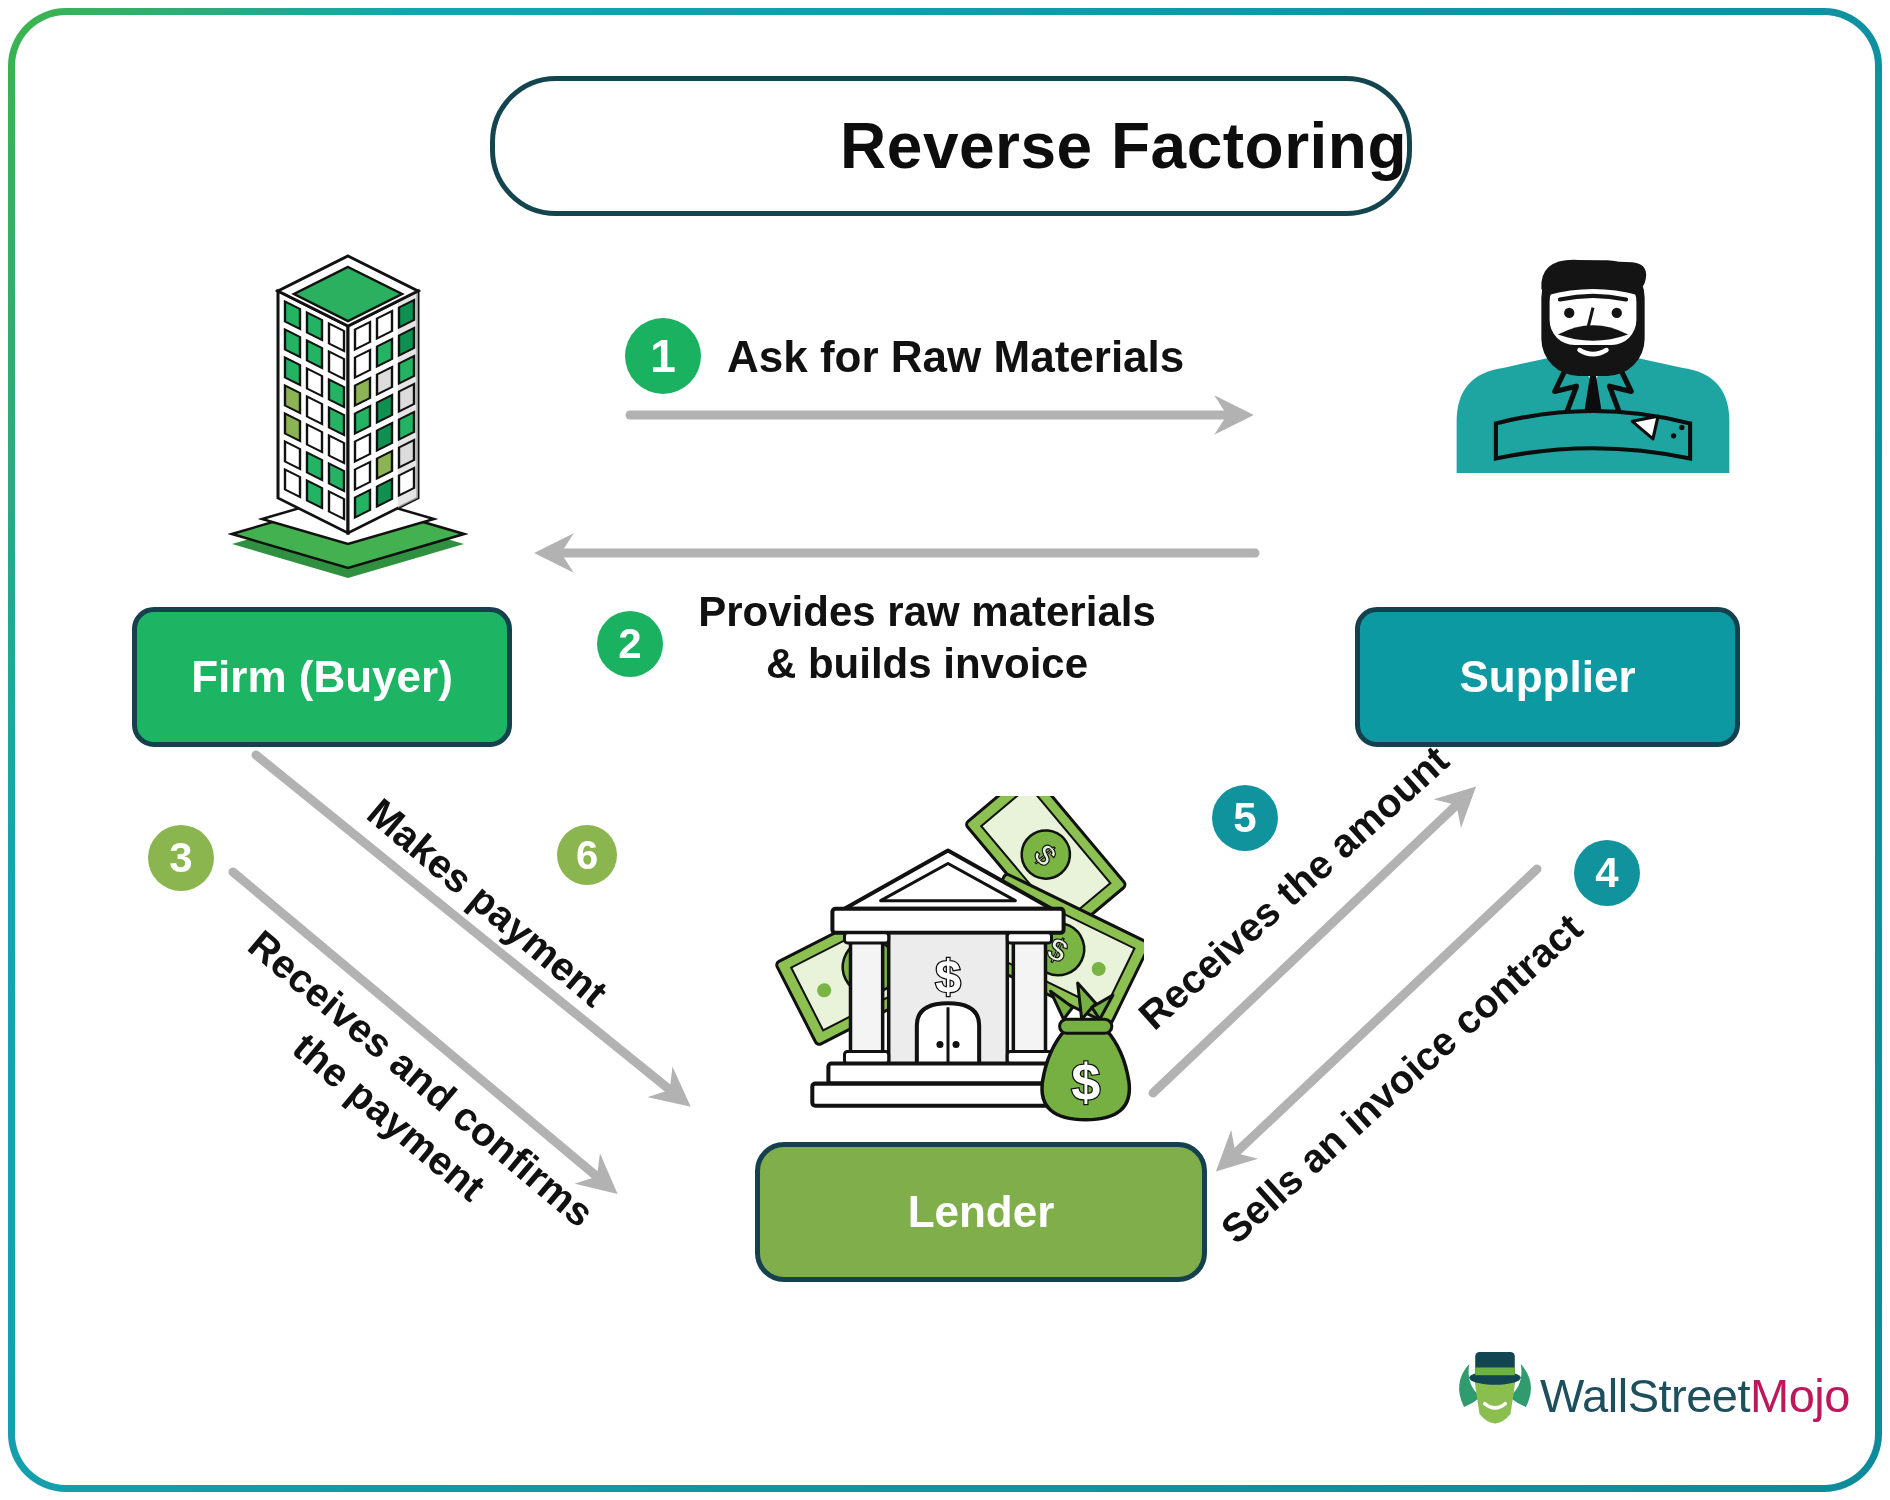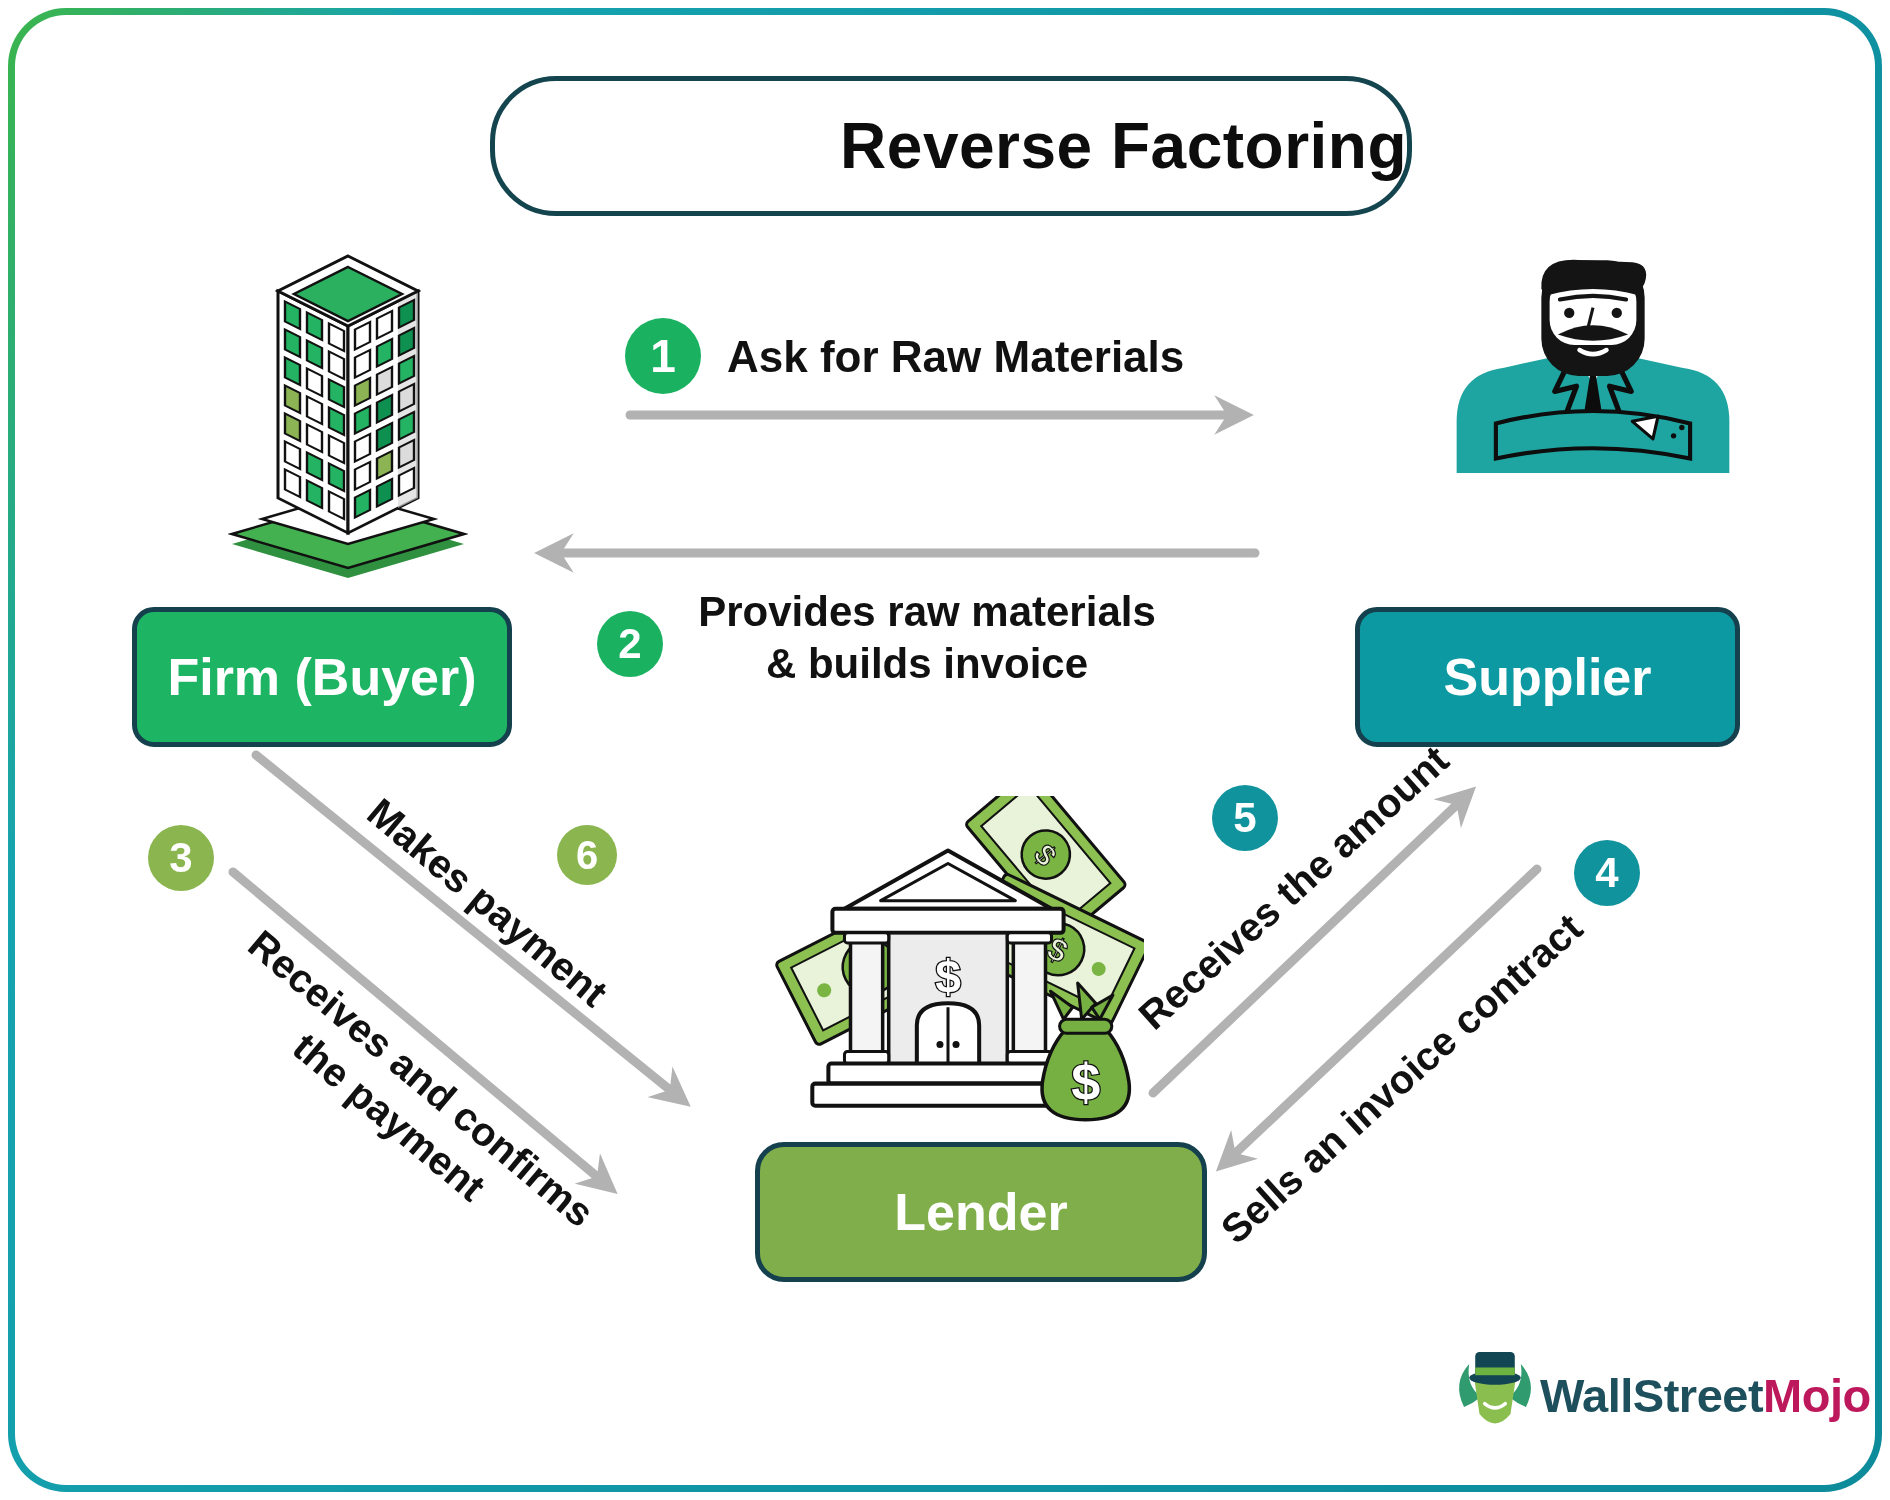--- a/index.html
+++ b/index.html
@@ -7,27 +7,27 @@
           font-family:"Liberation Sans",sans-serif;color:#111;}
   .frame{position:absolute;inset:8px;border-radius:58px;border:7px solid transparent;
          background:linear-gradient(#fff,#fff) padding-box,
                     linear-gradient(115deg,#3cb54b 0%,#16a3b0 16%,#1095a5 55%,#0d8b9b 100%) border-box;
          pointer-events:none;}
   .abs{position:absolute;}
   .title-pill{left:490px;top:76px;width:912px;height:130px;border:5px solid #14454f;border-radius:66px;
               display:flex;align-items:center;justify-content:flex-end;background:#fff;}
   .title-pill h1{margin:0;font-size:64px;font-weight:800;letter-spacing:.5px;color:#0d0d0d;}
   .entity-box{height:140px;border:5px solid #14414d;border-radius:22px;display:flex;align-items:center;
-              justify-content:center;color:#fff;font-size:52px;font-weight:800;box-sizing:border-box;}
+              justify-content:center;color:#fff;font-size:44px;font-weight:800;box-sizing:border-box;}
   .badge{border-radius:50%;display:flex;align-items:center;justify-content:center;color:#fff;
          font-weight:800;}
   .step-label{font-weight:800;font-size:42px;white-space:pre-line;line-height:1.24;}
   .rot{transform-origin:center center;text-align:center;}
   .arrow-layer{left:0;top:0;pointer-events:none;}
-  .brand{left:1540px;top:1368px;display:flex;align-items:center;font-size:47px;font-weight:700;
+  .brand{left:1540px;top:1368px;display:flex;align-items:center;font-size:47px;font-weight:400;
          letter-spacing:-.5px;text-align:right;}
   .brand .p1{color:#1d4f5c;}
   .brand .p2{color:#be185d;}
   svg text{font-family:"Liberation Sans",sans-serif;font-weight:bold;}
 </style>
 </head>
 <body>
 
 <div class="canvas">
   <div class="frame"></div>

